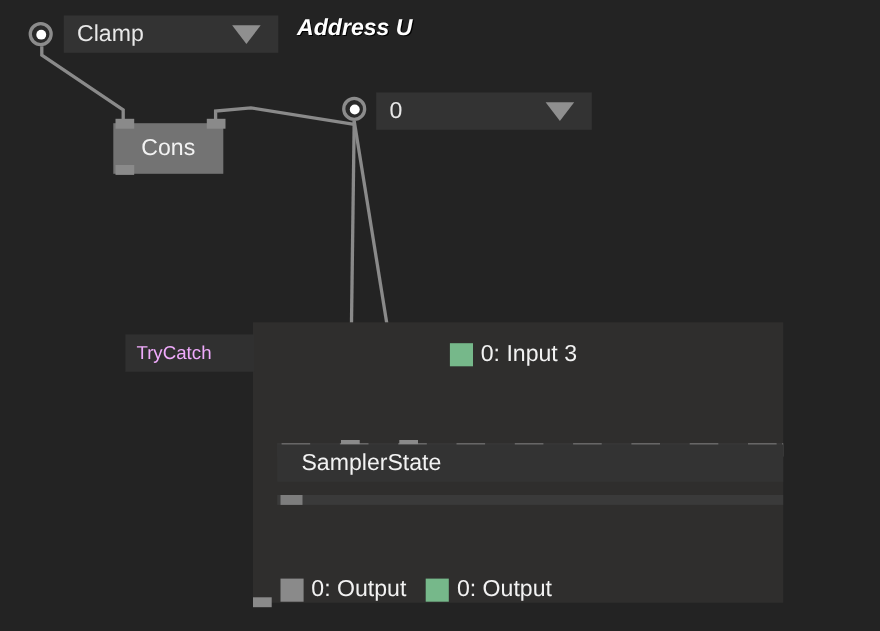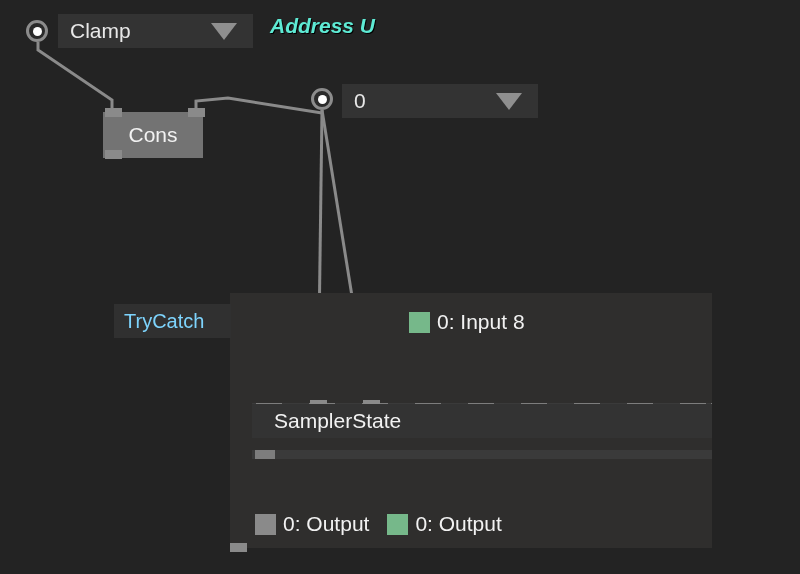--- a/index.html
+++ b/index.html
@@ -63,21 +63,21 @@
   .combo .caret {
     width: 0; height: 0;
     border-left: 13px solid transparent;
     border-right: 13px solid transparent;
     border-top: 17px solid #8f8f8f;
     margin-right: 16px;
   }
 
   .plain-label {
     position: absolute;
-    color: #5eead4;
+    color: #ffffff;
     font-style: italic;
     font-weight: bold;
     font-size: 21px;
     white-space: nowrap;
     text-shadow: 1px 1px 0 #000;
   }
 
   
   .box-node {
     position: absolute;
@@ -99,22 +99,22 @@
 
   
   .group-panel {
     position: absolute;
     background: #2f2e2d;
     box-sizing: border-box;
   }
   .group-tab {
     position: absolute;
     background: #303030;
-    color: #7dd3fc;
-    font-size: 20px;
+    color: #f0abfc;
+    font-size: 17px;
     display: flex;
     align-items: center;
     padding-left: 10px;
     box-sizing: border-box;
     white-space: nowrap;
   }
 
   
   .slot-bar {
     position: absolute;
@@ -204,21 +204,21 @@
   <div class="group-panel" style="left: 230px; top: 293px; width: 527px; height: 255px; background: rgb(47, 46, 45);"></div>
 
   <div class="group-tab" style="left:114px; top:304px; width:117px; height:34px;">
     <span>TryCatch</span>
   </div>
 
   <div class="pin" style="left: 230px; top: 543px; width: 17px; height: 9px; background: rgb(138, 138, 138);"></div>
 
   <div class="port-row" style="left:409px; top:310px;">
     <span class="port-swatch" style="background: rgb(118, 184, 138);"></span>
-    <span class="port-label">0:  Input 8</span>
+    <span class="port-label">0:  Input 3</span>
   </div>
 
   <div class="slot-bar" style="left: 252px; top: 403px; width: 475px; height: 12px; background: rgb(58, 58, 58);">
     <div class="slot" style="left: 4px; width: 26px; background: rgb(125, 125, 125);"></div>
     <div class="slot" style="left: 57px; width: 26px; background: rgb(125, 125, 125);"></div>
     <div class="slot" style="left: 110px; width: 26px; background: rgb(125, 125, 125);"></div>
     <div class="slot" style="left: 163px; width: 26px; background: rgb(125, 125, 125);"></div>
     <div class="slot" style="left: 216px; width: 26px; background: rgb(125, 125, 125);"></div>
     <div class="slot" style="left: 269px; width: 26px; background: rgb(125, 125, 125);"></div>
     <div class="slot" style="left: 322px; width: 26px; background: rgb(125, 125, 125);"></div>
@@ -231,20 +231,20 @@
   <div class="pin" style="left: 363px; top: 400px; width: 17px; height: 16px; background: rgb(138, 138, 138);"></div>
 
   <div class="node-strip" style="left: 252px; top: 404px; width: 475px; height: 34px; background: rgb(51, 51, 51);">
     <span class="strip-title">SamplerState</span>
   </div>
 
   <div class="slot-bar" style="left: 252px; top: 450px; width: 475px; height: 9px; background: rgb(58, 58, 58);">
     <div class="slot" style="left: 3px; width: 20px; background: rgb(125, 125, 125);"></div>
   </div>
 
-  <div class="port-row" style="left:255px; top:512px;">
+  <div class="port-row" style="left:255px; top:524px;">
     <span class="port-swatch" style="background: rgb(138, 138, 138);"></span>
     <span class="port-label">0:  Output</span>
     <span class="port-swatch" style="background: rgb(118, 184, 138);"></span>
     <span class="port-label">0:  Output</span>
   </div>
 
 </div>
 
 </body></html>

